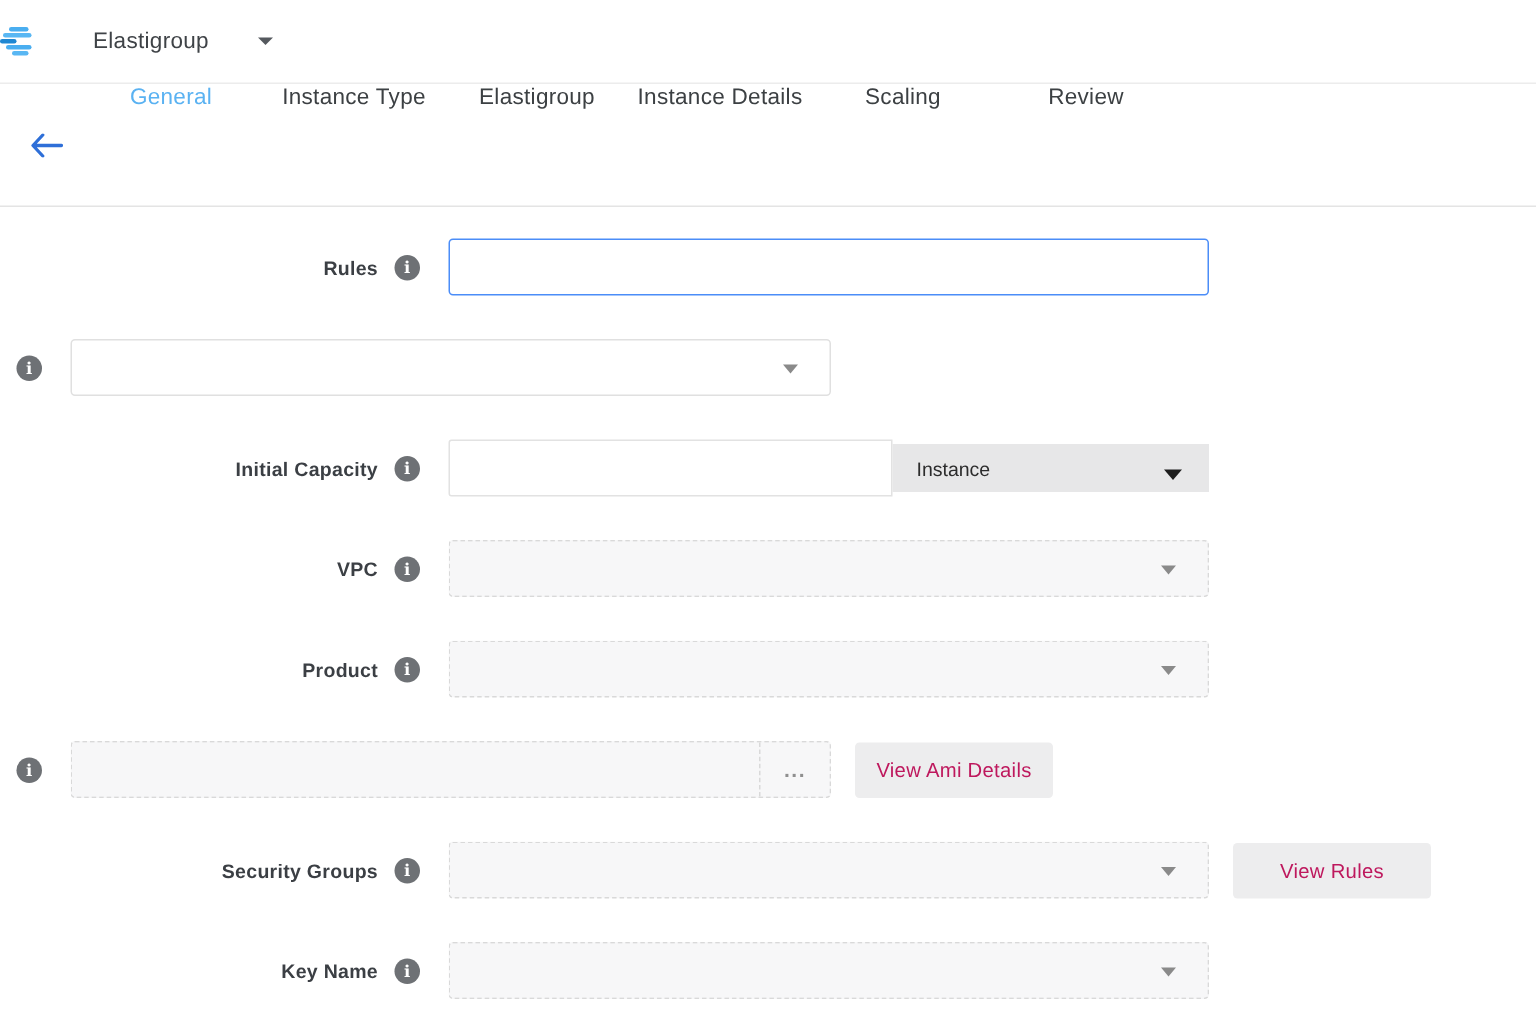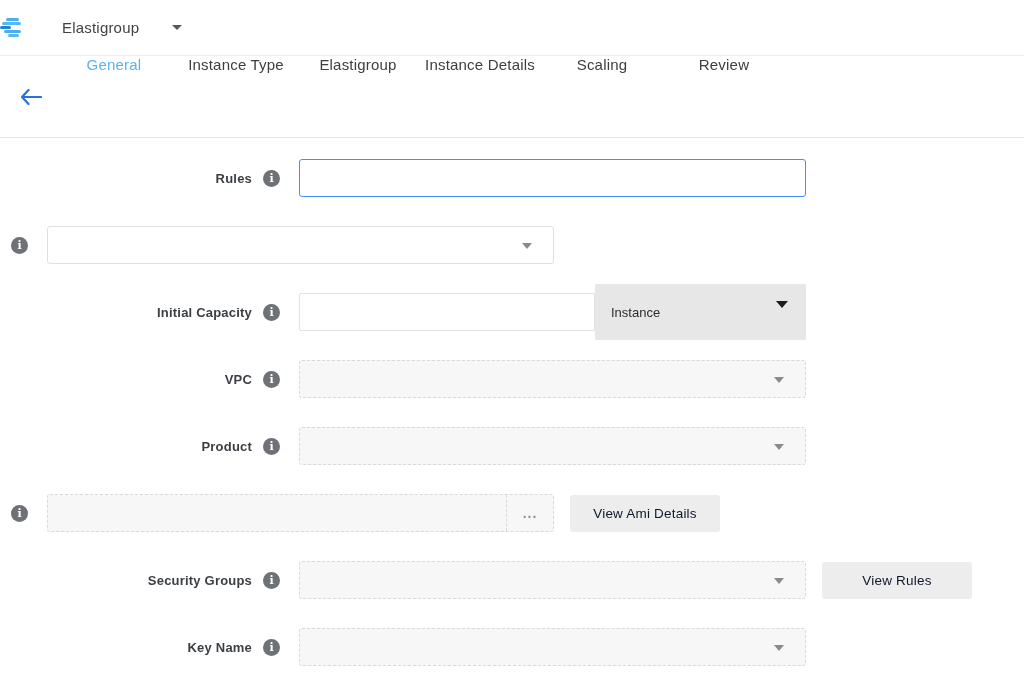--- a/index.html
+++ b/index.html
@@ -49,36 +49,36 @@
     border-radius: 3px; background: #fff; cursor: pointer; }
   .dropdown.disabled { border: 1px dashed #d9d9d9; background: #f7f7f8; cursor: default; }
   .dd-caret { position: absolute; right: 21px; top: 16px; width: 0; height: 0;
     border-left: 5px solid transparent; border-right: 5px solid transparent;
     border-top: 6px solid #8a8a8a; }
 
   
   .cap-input { width: 296px; height: 38px; border: 1px solid #e2e2e2;
     border-radius: 2px 0 0 2px; outline: none; padding: 0 12px; font-size: 13px;
     color: #333; background: #fff; font-family: "Liberation Sans", sans-serif; }
-  .cap-select { position: relative; width: 211px; height: 56px; background: #e7e7e8;
+  .cap-select { position: relative; width: 211px; height: 32px; background: #e7e7e8;
     display: flex; align-items: center; padding: 0 16px; cursor: pointer; }
   .cap-select .val { font-size: 13px; color: #2c2c2c; }
   .cap-select .dd-caret { right: 18px; top: 17px; border-top-color: #1d1d1d;
     border-left-width: 6px; border-right-width: 6px; border-top-width: 7px; }
 
   
   .image-box { width: 507px; height: 38px; border: 1px dashed #d9d9d9; border-radius: 3px;
     background: #f7f7f8; display: flex; }
   .image-main { flex: 1; }
   .image-browse { width: 47px; border-left: 1px dashed #d9d9d9; display: flex;
     align-items: center; justify-content: center; color: #8f8f8f; font-size: 14px;
     font-weight: bold; letter-spacing: 1px; }
 
-  .side-btn { margin-left: 16px; width: 150px; height: 37px; background: #ededee;
-    border: none; border-radius: 3px; color: #0f172a; font-size: 13.5px;
+  .side-btn { margin-left: 16px; width: 132px; height: 37px; background: #ededee;
+    border: none; border-radius: 3px; color: #be185d; font-size: 13.5px;
     display: flex; align-items: center; justify-content: center; cursor: pointer;
     font-family: "Liberation Sans", sans-serif; letter-spacing: .2px; }
 </style>
 </head>
 <body>
 
 <div class="topbar">
   <div class="logo">
     <span class="b1"></span>
       <span class="b2"></span>

